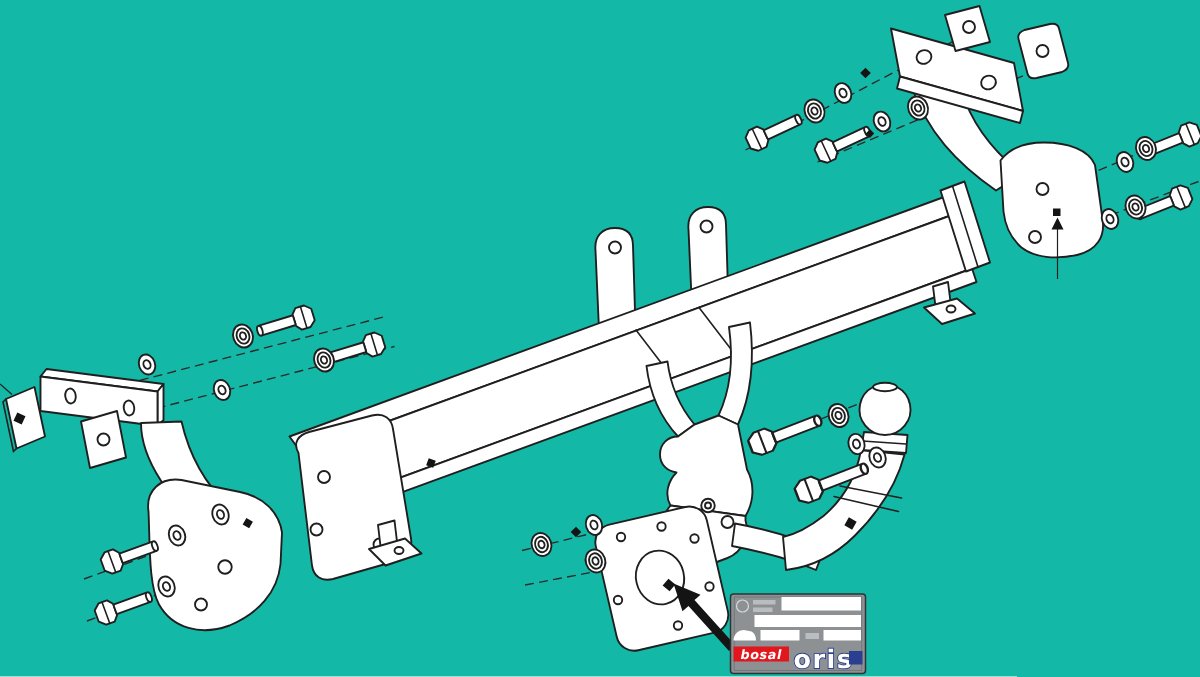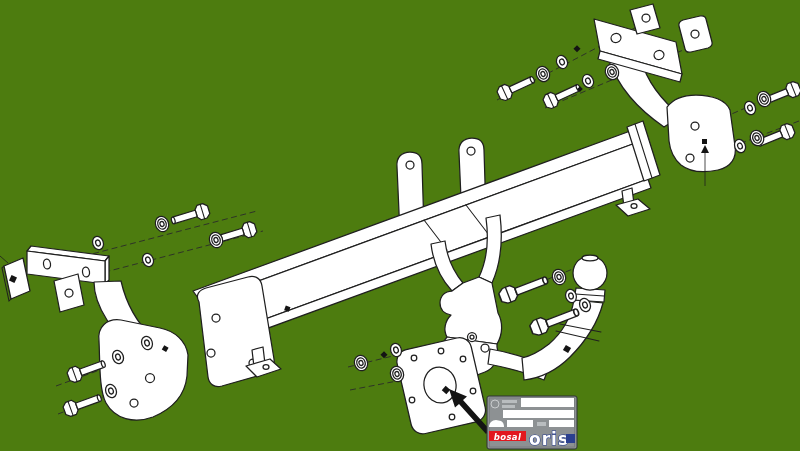--- a/index.html
+++ b/index.html
@@ -1,16 +1,16 @@
 <!DOCTYPE html>
 <html><head>
 <meta charset="utf-8">
 <style>
   html,body{margin:0;padding:0;background:#fff;}
-  .stage{position:relative;width:800px;height:451px;background:#4d7c0f;overflow:hidden;
+  .stage{position:relative;width:800px;height:451px;background:#14b8a6;overflow:hidden;
          font-family:"DejaVu Sans","Liberation Sans",sans-serif;}
   svg{display:block;}
   .p{fill:#fff;stroke:#1f1f1f;stroke-width:1.25;stroke-linejoin:round;stroke-linecap:round;}
   .ln{fill:none;stroke:#1f1f1f;stroke-width:1.05;stroke-linecap:round;}
   .thin{fill:none;stroke:#1f1f1f;stroke-width:0.8;}
   .cl{fill:none;stroke:#2a2a2a;stroke-width:0.9;stroke-dasharray:6 3.5;}
   .blk{fill:#141414;stroke:none;}
   .fld{fill:#ffffff;stroke:none;}
   .bar{fill:#b9bdbf;stroke:none;}
   .badge-text{font-style:italic;font-weight:bold;font-size:8.5px;letter-spacing:.4px;}

